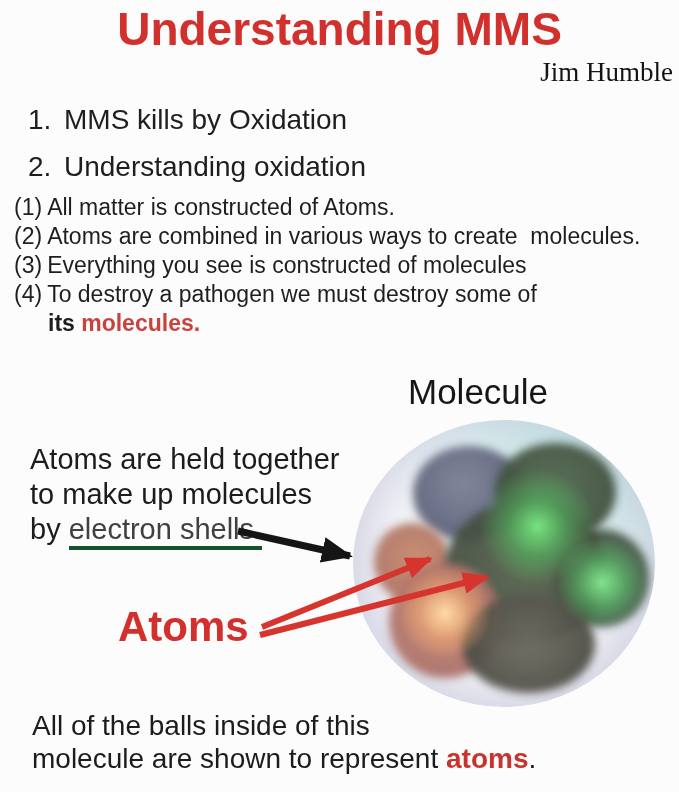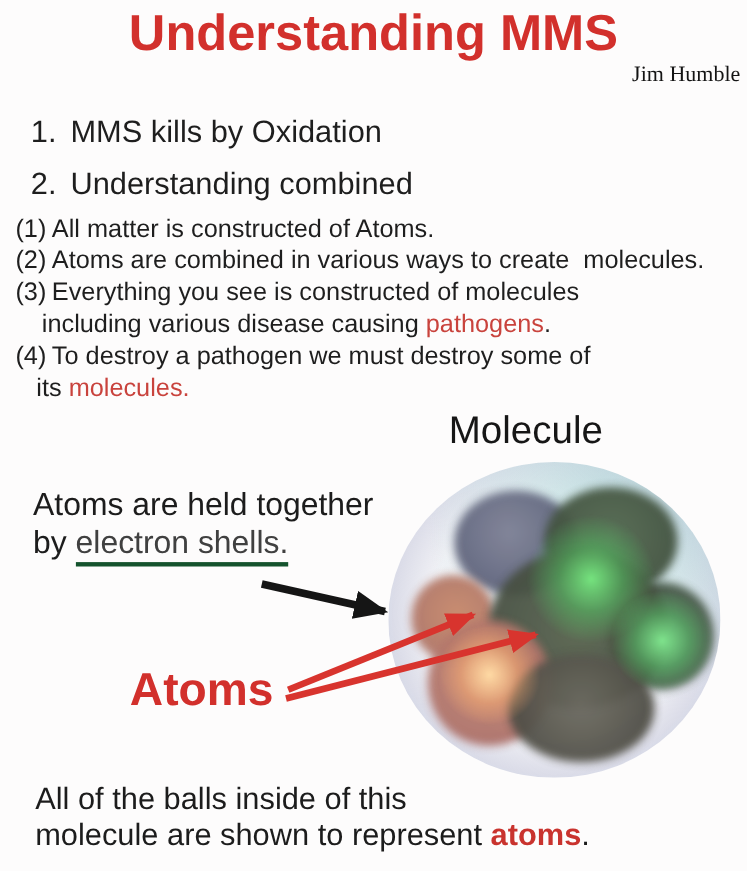--- a/index.html
+++ b/index.html
@@ -20,33 +20,33 @@
     left: 0; top: 2px; width: 679px;
     text-align: center;
     font-size: 46px; font-weight: bold;
     color: #d2302c;
     letter-spacing: 0px;
     margin: 0;
   }
   .author {
     top: 57px; right: 18px;
     font-family: "Liberation Serif", serif;
-    font-size: 20px; color: #141414;
+    font-size: 27px; color: #141414;
   }
 
   
   .mp { left: 28px; font-size: 28px; color: #1e1e1e; }
   .mp-num { display: inline-block; width: 36px; }
 
   
   .details { left: 14px; top: 193px; width: 660px; font-size: 23px; line-height: 29px; }
   .dlabel { margin-right: 5px; }
   .dtext { white-space: pre-wrap; }
   .cont3 { margin-left: 24px; }
-  .cont4 { margin-left: 19px; }
+  .cont4 { margin-left: 34px; font-weight: bold; }
   .red { color: #c9433d; }
 
   
   .molecule-label { left: 408px; top: 372px; font-size: 35px; color: #161616; }
 
   
   .caption { left: 30px; top: 420px; font-size: 29px; line-height: 35px; color: #1c1c1c; margin-top: 22px; }
   .red-underline {
     color: #404040; font-weight: normal;
     border-bottom: 4px solid #14532d;
@@ -95,48 +95,46 @@
 
 <div id="canvas">
 
   <h1 class="abs title">Understanding MMS</h1>
   <div class="abs author">Jim Humble</div>
 
   <div class="abs mp" style="top:104px">
     <span class="mp-num">1.</span><span>MMS kills by Oxidation</span>
   </div>
   <div class="abs mp" style="top:151px">
-    <span class="mp-num">2.</span><span>Understanding combined</span>
+    <span class="mp-num">2.</span><span>Understanding oxidation</span>
   </div>
 
   <div class="abs details">
     <div>
       <span class="dlabel">(1)</span><span class="dtext">All matter is constructed of Atoms.</span>
     </div>
     <div>
       <span class="dlabel">(2)</span><span class="dtext">Atoms are combined in various ways to create  molecules.</span>
     </div>
     <div>
       <span class="dlabel">(3)</span><span class="dtext">Everything you see is constructed of molecules</span>
-    </div>
-    <div class="cont3">
-      <span class="dtext">including various disease causing </span><span class="red">pathogens</span><span>.</span>
     </div>
     <div>
       <span class="dlabel">(4)</span><span class="dtext">To destroy a pathogen we must destroy some of</span>
     </div>
     <div class="cont4">
       <span class="dtext">its </span><span class="red">molecules.</span>
     </div>
   </div>
 
   <div class="abs molecule-label">Molecule</div>
 
   <div class="abs caption">
     <div>Atoms are held together</div>
+    <div>to make up molecules</div>
     <div><span>by </span><span class="red-underline">electron shells.</span></div>
   </div>
 
   <div class="abs molecule">
     <div class="ball b-slate"></div>
     <div class="ball b-darkgreen"></div>
     <div class="ball b-green-base"></div>
     <div class="ball b-orangeleft"></div>
     <div class="ball b-olive"></div>
     <div class="ball b-salmon"></div>

